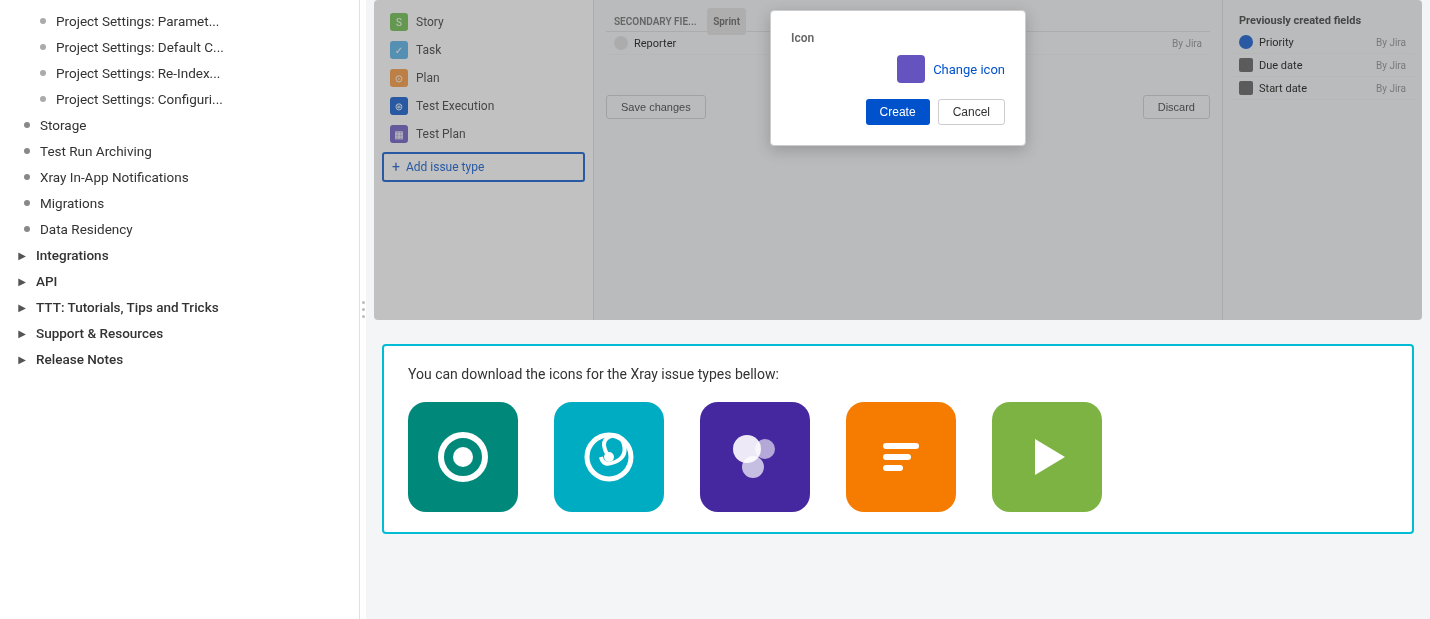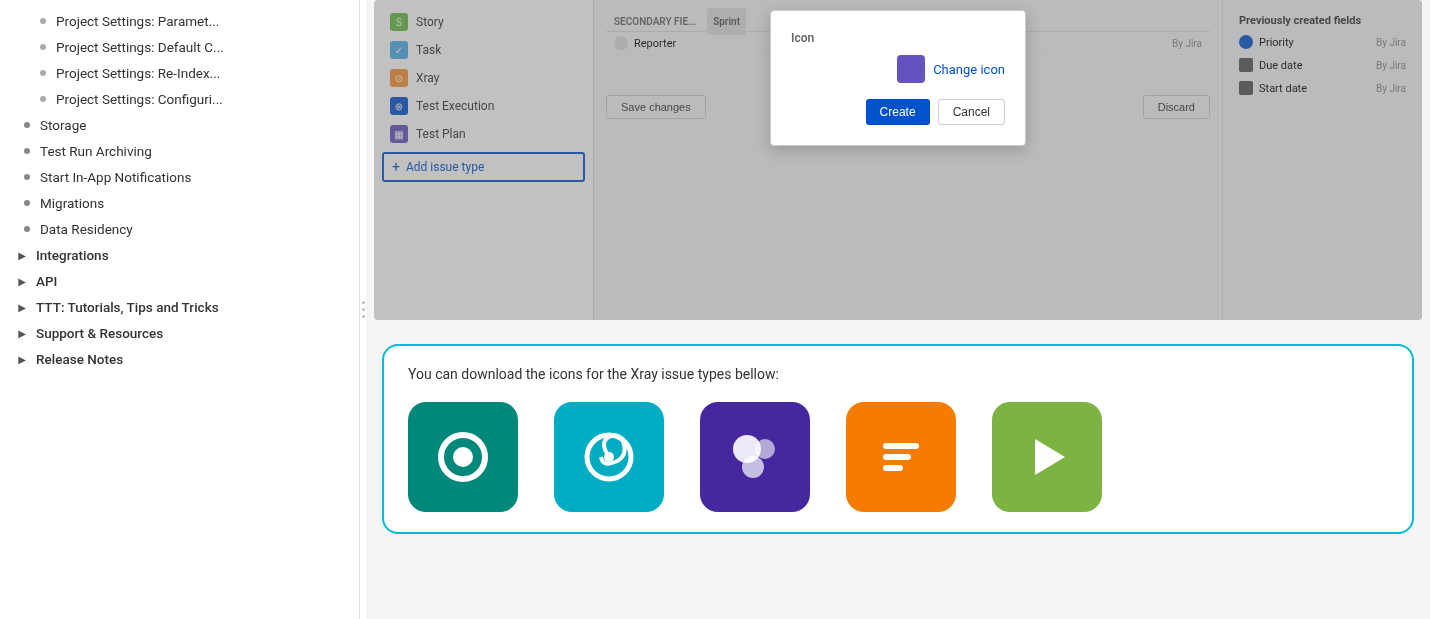--- a/index.html
+++ b/index.html
@@ -208,21 +208,21 @@
     }
 
     
     .content-area {
       padding: 12px 16px;
       flex: 1;
     }
 
     .icons-box {
       border: 2px solid #00BCD4;
-      border-radius: 16px;
+      border-radius: 4px;
       padding: 20px 24px;
       background: #fff;
       margin-top: 4px;
     }
 
     .icons-box-title {
       font-size: 14px;
       color: #333;
       margin-bottom: 20px;
     }
@@ -328,21 +328,21 @@
   <div class="sidebar-item">
     <span class="bullet"></span>
     <span>Storage</span>
   </div>
   <div class="sidebar-item">
     <span class="bullet"></span>
     <span>Test Run Archiving</span>
   </div>
   <div class="sidebar-item">
     <span class="bullet"></span>
-    <span>Start In-App Notifications</span>
+    <span>Xray In-App Notifications</span>
   </div>
   <div class="sidebar-item">
     <span class="bullet"></span>
     <span>Migrations</span>
   </div>
   <div class="sidebar-item">
     <span class="bullet"></span>
     <span>Data Residency</span>
   </div>
   <div class="sidebar-item group">
@@ -382,21 +382,21 @@
         <div class="jira-issue-type">
           <div class="issue-icon" style="background:#65BA43;">S</div>
           <span>Story</span>
         </div>
         <div class="jira-issue-type">
           <div class="issue-icon" style="background:#4BADE8;">✓</div>
           <span>Task</span>
         </div>
         <div class="jira-issue-type">
           <div class="issue-icon" style="background:#F79232;">⊙</div>
-          <span>Xray</span>
+          <span>Plan</span>
         </div>
         <div class="jira-issue-type">
           <div class="issue-icon" style="background:#0052CC;">⊛</div>
           <span>Test Execution</span>
         </div>
         <div class="jira-issue-type">
           <div class="issue-icon" style="background:#6554C0;">▦</div>
           <span>Test Plan</span>
         </div>
         <div class="add-issue-btn">

